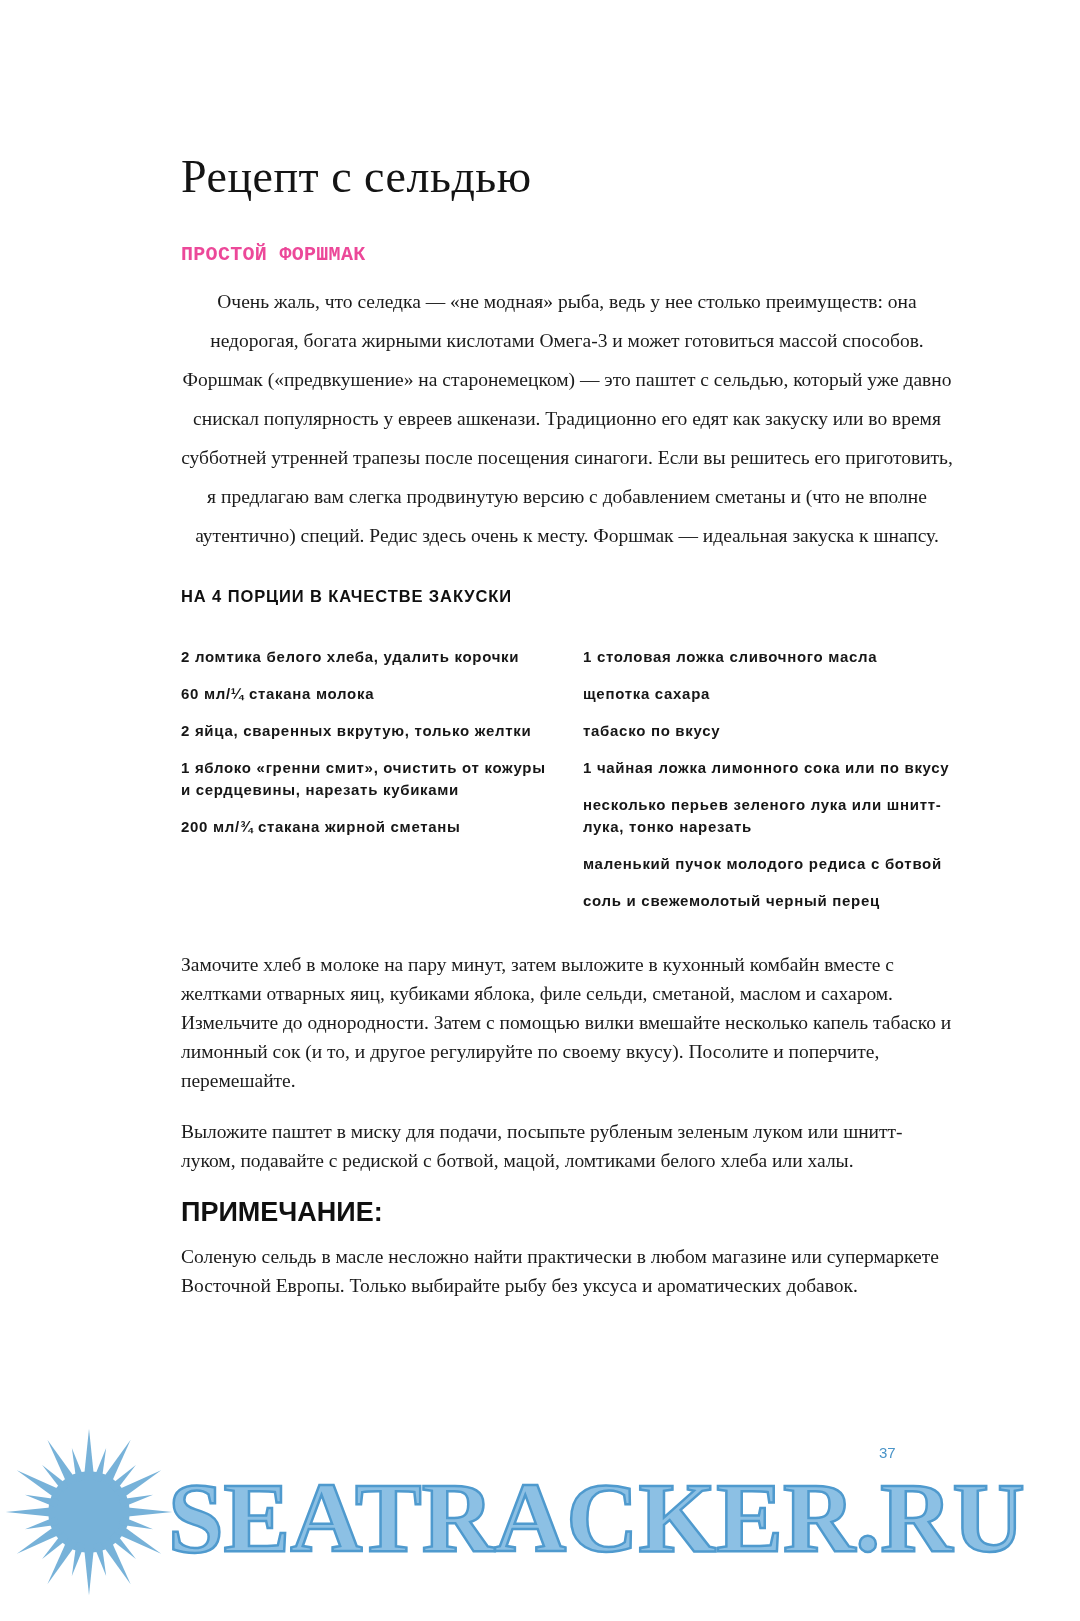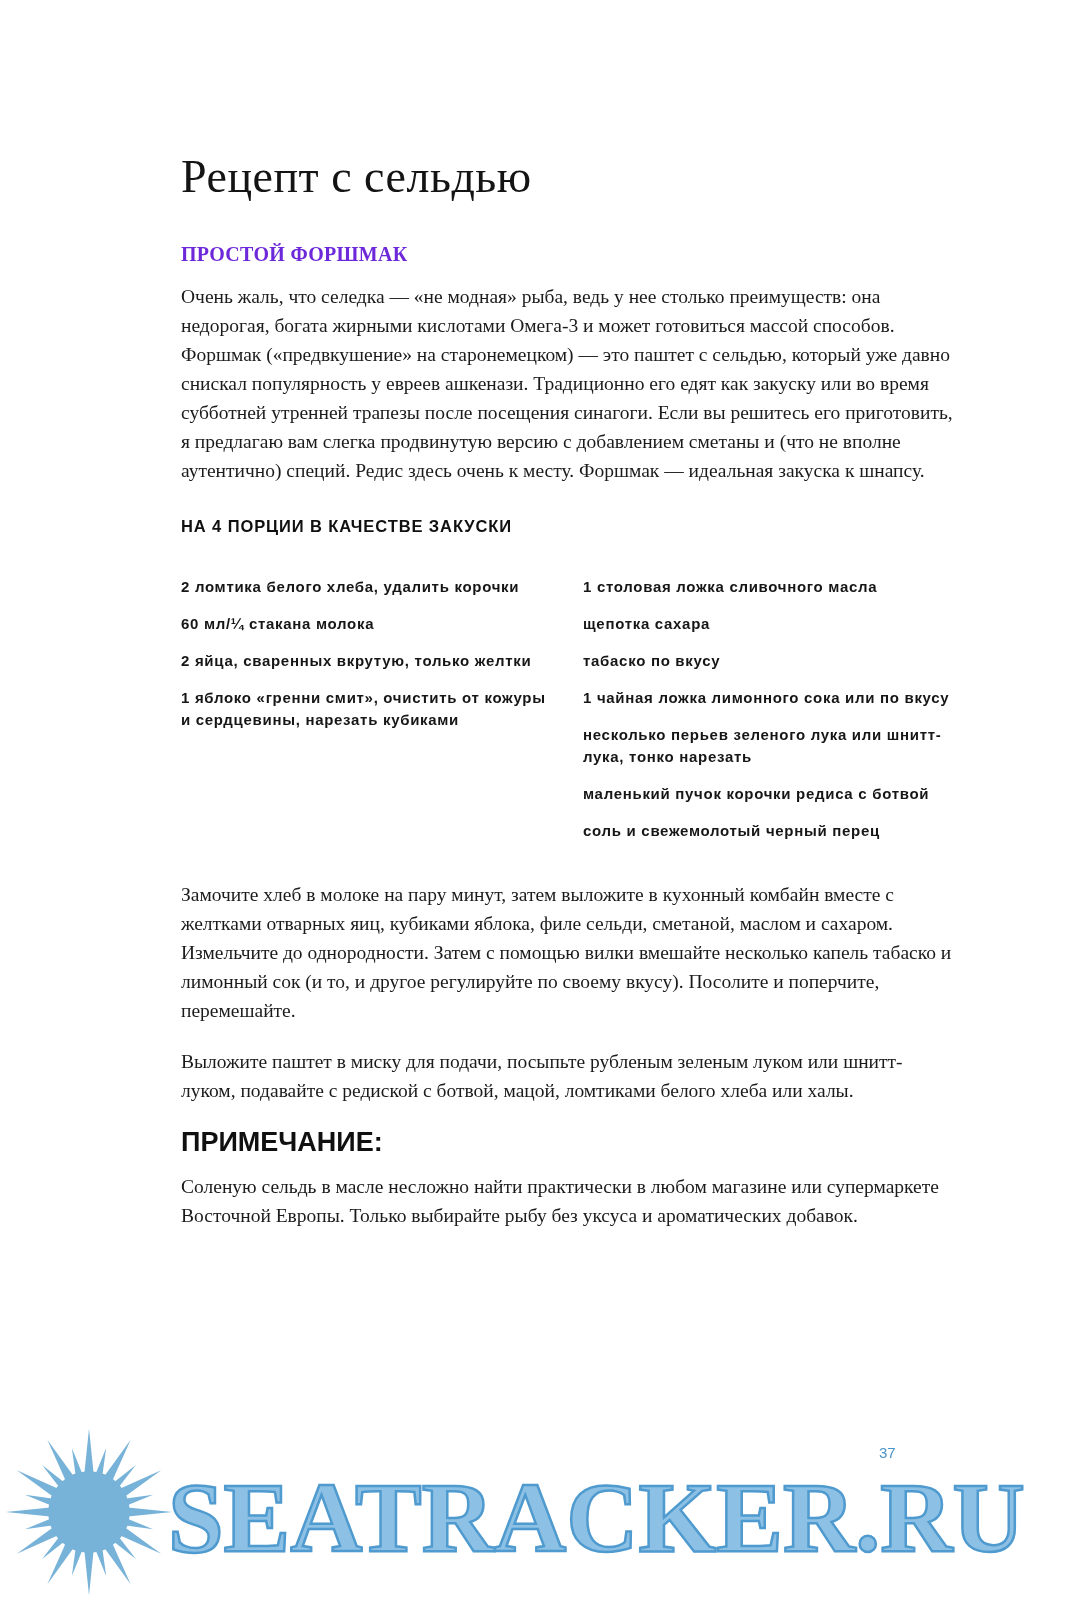--- a/index.html
+++ b/index.html
@@ -19,31 +19,32 @@
   }
   .recipe-title {
     font-family:"Liberation Serif", serif;
     font-weight:400;
     font-size:46px;
     letter-spacing:0.5px;
     color:#141414;
     margin-bottom:40px;
   }
   .section-heading {
-    font-family:Liberation Serif, serif;
+    font-family:Liberation Mono, monospace;
     font-weight:700;
     font-size:20px;
     letter-spacing:0.3px;
-    color:#6d28d9;
+    color:#ec4899;
     margin-bottom:16px;
   }
   .intro {
     font-size:19.5px;
-    line-height:29px;
+    line-height:39px;
     color:#1b1b1b;
+    text-align:center;
   }
   .servings-heading {
     font-family:"Liberation Sans", sans-serif;
     font-weight:700;
     font-size:16.5px;
     letter-spacing:0.9px;
     color:#101010;
     margin-top:32px;
     margin-bottom:40px;
   }
@@ -116,28 +117,29 @@
     <p class="intro">Очень жаль, что селедка — «не модная» рыба, ведь у нее столько преимуществ: она недорогая, богата жирными кислотами Омега-3 и может готовиться массой способов. Форшмак («предвкушение» на старонемецком) — это паштет с сельдью, который уже давно снискал популярность у евреев ашкенази. Традиционно его едят как закуску или во время субботней утренней трапезы после посещения синагоги. Если вы решитесь его приготовить, я предлагаю вам слегка продвинутую версию с добавлением сметаны и (что не вполне аутентично) специй. Редис здесь очень к месту. Форшмак — идеальная закуска к шнапсу.</p>
 
     <h3 class="servings-heading">НА 4 ПОРЦИИ В КАЧЕСТВЕ ЗАКУСКИ</h3>
 
     <div class="ingredients">
       <div class="ing-col">
         <div class="ing">2 ломтика белого хлеба, удалить корочки</div>
         <div class="ing">60 мл/¼ стакана молока</div>
         <div class="ing">2 яйца, сваренных вкрутую, только желтки</div>
         <div class="ing">1 яблоко «гренни смит», очистить от кожуры и сердцевины, нарезать кубиками</div>
+        <div class="ing">200 мл/¾ стакана жирной сметаны</div>
       </div>
       <div class="ing-col">
         <div class="ing">1 столовая ложка сливочного масла</div>
         <div class="ing">щепотка сахара</div>
         <div class="ing">табаско по вкусу</div>
         <div class="ing">1 чайная ложка лимонного сока или по вкусу</div>
         <div class="ing">несколько перьев зеленого лука или шнитт-лука, тонко нарезать</div>
-        <div class="ing">маленький пучок корочки редиса с ботвой</div>
+        <div class="ing">маленький пучок молодого редиса с ботвой</div>
         <div class="ing">соль и свежемолотый черный перец</div>
       </div>
     </div>
 
     <p class="step step-1">Замочите хлеб в молоке на пару минут, затем выложите в кухонный комбайн вместе с желтками отварных яиц, кубиками яблока, филе сельди, сметаной, маслом и сахаром. Измельчите до однородности. Затем с помощью вилки вмешайте несколько капель табаско и лимонный сок (и то, и другое регулируйте по своему вкусу). Посолите и поперчите, перемешайте.</p>
 
     <p class="step step-2">Выложите паштет в миску для подачи, посыпьте рубленым зеленым луком или шнитт-луком, подавайте с редиской с ботвой, мацой, ломтиками белого хлеба или халы.</p>
 
     <h2 class="note-heading">ПРИМЕЧАНИЕ:</h2>
 

